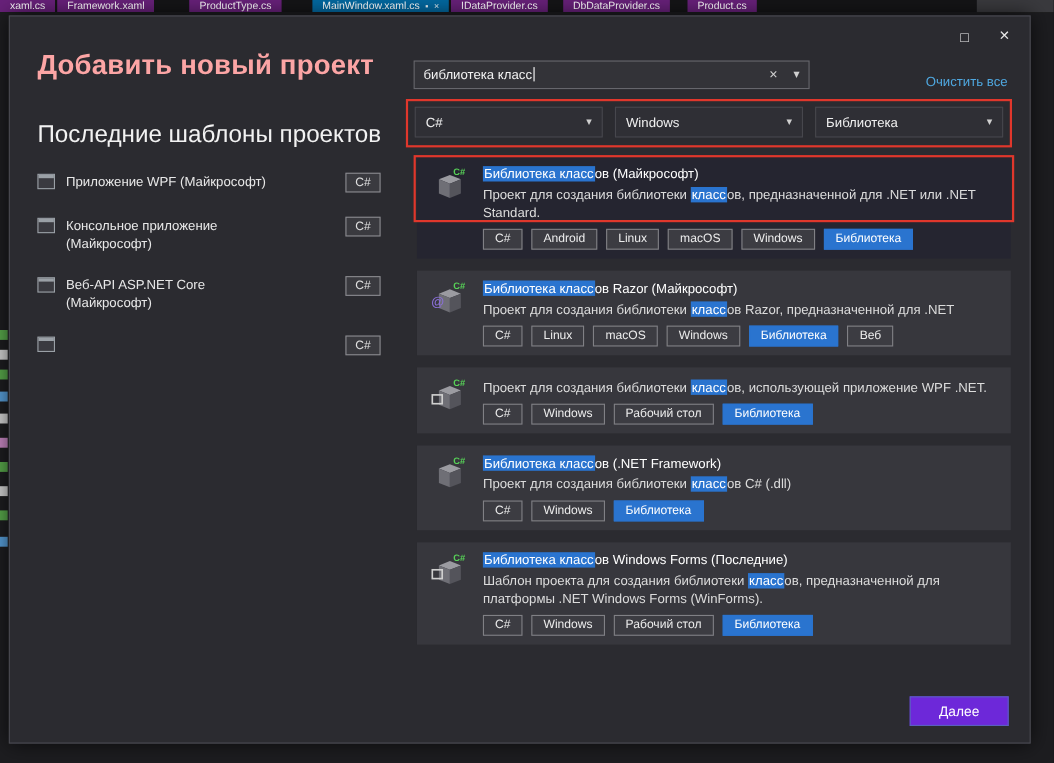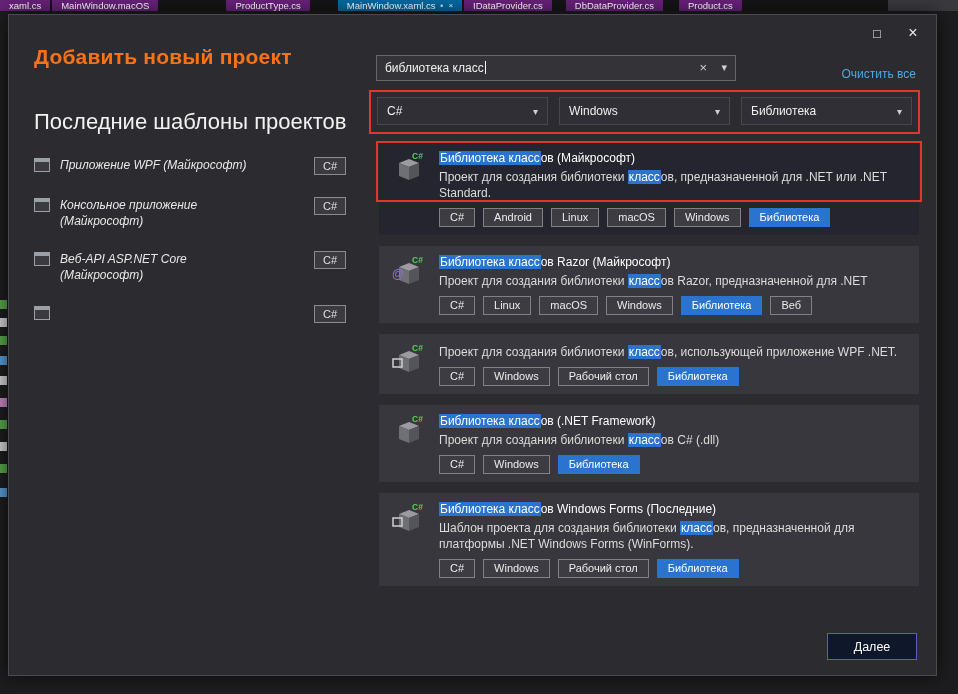--- a/index.html
+++ b/index.html
@@ -3,52 +3,52 @@
 <meta charset="utf-8">
 <style>
   * { margin:0; padding:0; box-sizing:border-box; }
   body { background:#101012; font-family:"Liberation Sans","DejaVu Sans",sans-serif; }
   .screen { position:relative; width:958px; height:694px; background:#1d1d20; overflow:hidden; }
 
   
   .tabstrip { position:absolute; top:0; left:0; right:0; height:11px; background:#151517; display:flex; align-items:stretch; overflow:hidden;text-align:right; }
   .tab { background:#68217a; color:#fff; font-size:9.5px; line-height:11px; padding:0 9px; display:flex; gap:5px; align-items:center; white-space:nowrap; margin-left:2px; cursor:pointer; }
   .tab:first-child { margin-left:0; }
-  .tab:nth-child(3) { margin-left:68px; }
+  .tab:nth-child(3) { margin-left:32px; }
   .tab:nth-child(4) { margin-left:28px; }
   .tab:nth-child(6) { margin-left:14px; }
   .tab:nth-child(7) { margin-left:16px; }
   .tab.active { background:#0369a1; }
   .tab-ico { font-size:8px; opacity:.95; }
   .strip-end { position:absolute; top:0; right:0; width:70px; height:11px; background:#3a3a3e; }
 
   
   .frag { position:absolute; left:0; width:7px; height:9px; }
 
   
   .dialog { position:absolute; left:8px; top:14px; width:929px; height:662px; background:#2b2b30; border:1px solid #4a4a52; box-shadow:0 0 18px rgba(0,0,0,.65); }
   .winbtn { position:absolute; top:6px; width:30px; height:24px; color:#e8e8e8; display:flex; align-items:center; justify-content:center; font-size:13px; cursor:pointer; }
   .winbtn.close { right:8px; font-size:16px; }
   .winbtn.max { right:44px; }
-  .dlg-title { position:absolute; left:25px; top:30px; font-size:21px; font-weight:600; color:#f97316; letter-spacing:.2px;text-align:right; }
+  .dlg-title { position:absolute; left:25px; top:30px; font-size:25px; font-weight:600; color:#fca5a5; letter-spacing:.2px;text-align:right; }
 
   .search { position:absolute; left:367px; top:40px; width:360px; height:26px; background:#333338; border:1px solid #66666c; cursor:text; }
   .s-text { position:absolute; left:8px; top:5px; font-size:12px; color:#f2f2f2; white-space:nowrap; }
   .caret { position:relative; display:inline-block; width:1px; height:13px; background:#fff; vertical-align:-2px; margin-left:1px; }
   .search .clear { position:absolute; right:28px; top:4px; color:#d0d0d0; font-size:13px; cursor:pointer; }
   .search .dd { position:absolute; right:8px; top:5px; color:#d0d0d0; font-size:11px; cursor:pointer; }
 
   .clearall { position:absolute; right:20px; top:52px; color:#4fa8e0; font-size:12px; cursor:pointer; text-decoration:none; }
 
   .recent-h { position:absolute; left:25px; top:94px; font-size:22px; color:#f2f2f2; }
   .recent { position:absolute; left:25px; top:142px; width:312px; display:flex; flex-direction:column; gap:22px; }
   .r-item { display:flex; align-items:flex-start; gap:10px; cursor:pointer; }
   .r-icon { flex:0 0 16px; width:16px; height:14px; border:1px solid #9aa0a6; background:#3a3a40; position:relative; margin-top:1px; }
   .r-icon::before { content:""; position:absolute; left:0; top:0; right:0; height:3px; background:#9aa0a6; }
-  .r-label { width:200px; font-size:12px; color:#e8e8e8; line-height:16px;font-style:italic; }
+  .r-label { width:200px; font-size:12px; color:#e8e8e8; line-height:16px; }
   .r-badge { font-size:11px; color:#e0e0e0; border:1px solid #8a8a8f; background:#3a3a3f; padding:1px 8px; line-height:14px; margin-left:auto; }
 
   .filters { position:absolute; left:368px; top:82px; display:flex; gap:11px; }
   .filter { width:171px; height:28px; background:#2f2f35; border:1px solid #47474d; display:flex; align-items:center; justify-content:space-between; padding:0 9px; color:#f0f0f0; font-size:12px; cursor:pointer; }
   .f-chev { color:#cfcfcf; font-size:10px; }
 
   .results { position:absolute; left:370px; top:127px; width:540px; height:466px; overflow:hidden; display:flex; flex-direction:column; gap:11px; }
   .item { background:#37373d; padding:8px 12px; display:flex; gap:12px; cursor:pointer; flex:0 0 auto; }
   .item.selected { background:#252530; }
   .i-icon { flex:0 0 36px; width:36px; height:36px; }
@@ -57,33 +57,33 @@
   .desc { font-size:12px; color:#dcdcdc; line-height:16px; margin-top:2px; max-width:462px; }
   .seg.hl { background:#2a74cf; color:#fff; padding:0 1px; }
   .tags { display:flex; gap:8px; margin-top:7px; flex-wrap:wrap; }
   .tag { font-size:11px; border:1px solid #808085; background:#3c3c42; color:#ececec; padding:2px 10px; line-height:13px; cursor:pointer; }
   .tag.hl { background:#2a74cf; border-color:#2a74cf; color:#fff; }
 
   .anno { position:absolute; border:2px solid #e0372c; pointer-events:none; z-index:5; }
   #anno-filters { left:360px; top:75px; width:551px; height:44px; }
   #anno-item { left:367px; top:126px; width:546px; height:61px; }
 
-  .next { position:absolute; right:19px; bottom:15px; width:90px; height:27px; background:#0f172a; border:1px solid #5a5ec0; color:#fff; font-size:12.5px; display:flex; align-items:center; justify-content:center; cursor:pointer; }
+  .next { position:absolute; right:19px; bottom:15px; width:90px; height:27px; background:#6d28d9; border:1px solid #5a5ec0; color:#fff; font-size:12.5px; display:flex; align-items:center; justify-content:center; cursor:pointer; }
 </style>
 </head>
 <body>
 
 <div class="screen">
 
   <div class="tabstrip" id="tabstrip">
       <div class="tab">
         <span class="tab-label">xaml.cs</span>
       </div>
       <div class="tab">
-        <span class="tab-label">MainWindow.macOS</span>
+        <span class="tab-label">Framework.xaml</span>
       </div>
       <div class="tab">
         <span class="tab-label">ProductType.cs</span>
       </div>
       <div class="tab active">
         <span class="tab-label">MainWindow.xaml.cs</span>
         <span class="tab-ico">▪</span>
         <span class="tab-ico">×</span>
       </div>
       <div class="tab">

